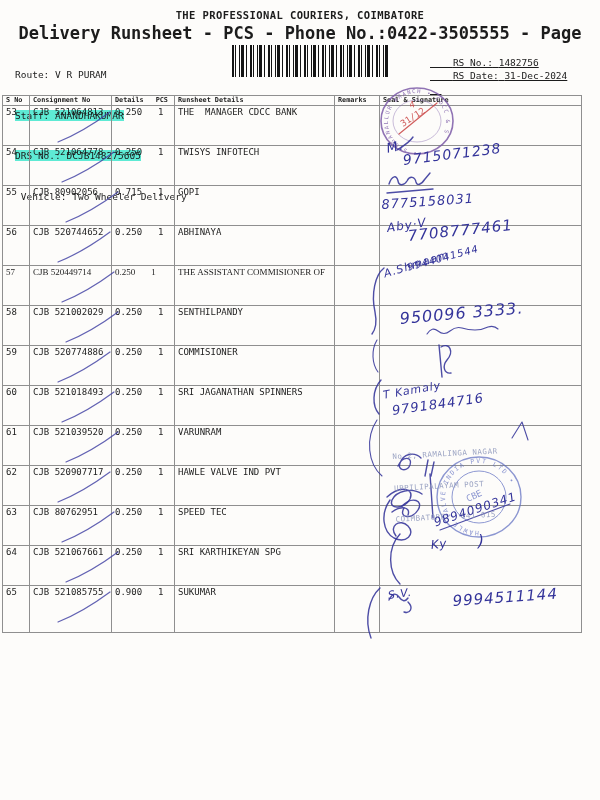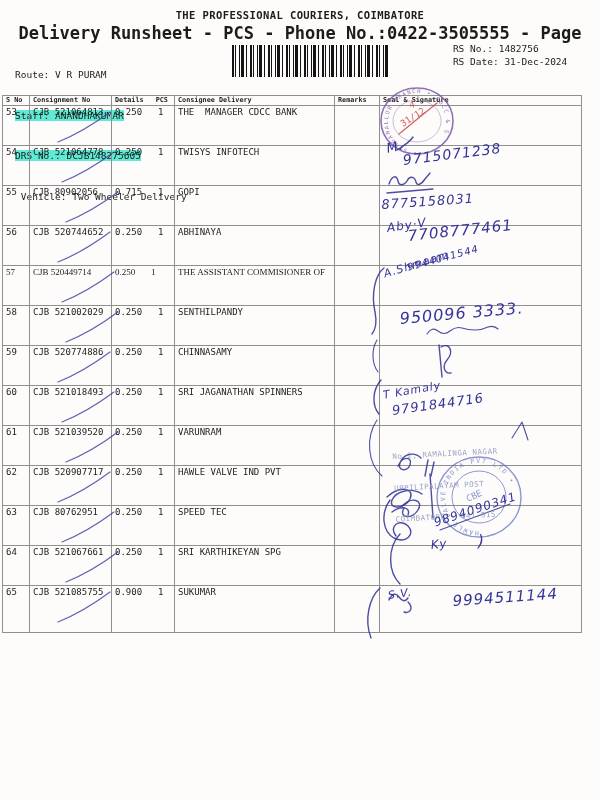--- a/index.html
+++ b/index.html
@@ -7,21 +7,21 @@
         font-family:"DejaVu Sans Mono",monospace;color:#1c1c1c;overflow:hidden;}
 
   
   .title{position:absolute;top:9px;left:0;width:600px;text-align:center;
          font-size:10.5px;font-weight:bold;letter-spacing:.4px;}
   .subtitle{position:absolute;top:23px;left:0;width:600px;text-align:center;
             font-size:17px;font-weight:bold;}
   .info{position:absolute;left:15px;top:41px;font-size:9.5px;line-height:13.5px;white-space:pre;}
   .info .row-line{display:block;}
   .info .hl{font-weight:normal;background:#5eead4;}
-  .rs{position:absolute;left:430px;top:28px;font-size:9.5px;line-height:13.5px;white-space:pre;}
+  .rs{position:absolute;left:430px;top:42px;font-size:9.5px;line-height:13.5px;white-space:pre;text-decoration:underline;}
   .barcode{position:absolute;left:232px;top:45px;width:157px;height:32px;
     background:repeating-linear-gradient(90deg,
       #141414 0 2px,#fdfcfa 2px 3px,
       #141414 3px 4px,#fdfcfa 4px 7px,
       #141414 7px 8px,#fdfcfa 8px 9px,
       #141414 9px 12px,#fdfcfa 12px 14px,
       #141414 14px 15px,#fdfcfa 15px 18px);}
 
   
   table.runsheet{position:absolute;left:2px;top:95px;width:579px;
@@ -74,21 +74,21 @@
         <col style="width:63px">
       <col style="width:160px">
         <col style="width:45px">
         <col style="width:202px">
     </colgroup>
     <thead>
       <tr>
         <th>S No</th>
         <th>Consignment No</th>
         <th><span>Details</span><span class="pcs-h">PCS</span></th>
-        <th>Consignee Delivery</th>
+        <th>Runsheet Details</th>
         <th>Remarks</th>
         <th>Seal &amp; Signature</th>
       </tr>
     </thead>
     <tbody id="tbody">
         <tr style="height: 40px;">
           <td>53</td>
           <td>CJB 521064813</td>
           <td><span>0.250</span><span class="pcs-v">1</span></td>
           <td>THE  MANAGER CDCC BANK</td>
@@ -132,21 +132,21 @@
           <td>CJB 521002029</td>
           <td><span>0.250</span><span class="pcs-v">1</span></td>
           <td>SENTHILPANDY</td>
           <td></td>
           <td></td>
         </tr>
         <tr style="height: 40px;">
           <td>59</td>
           <td>CJB 520774886</td>
           <td><span>0.250</span><span class="pcs-v">1</span></td>
-          <td>CHINNASAMY</td>
+          <td>COMMISIONER</td>
           <td></td>
           <td></td>
         </tr>
         <tr style="height: 40px;">
           <td>60</td>
           <td>CJB 521018493</td>
           <td><span>0.250</span><span class="pcs-v">1</span></td>
           <td>SRI JAGANATHAN SPINNERS</td>
           <td></td>
           <td></td>

